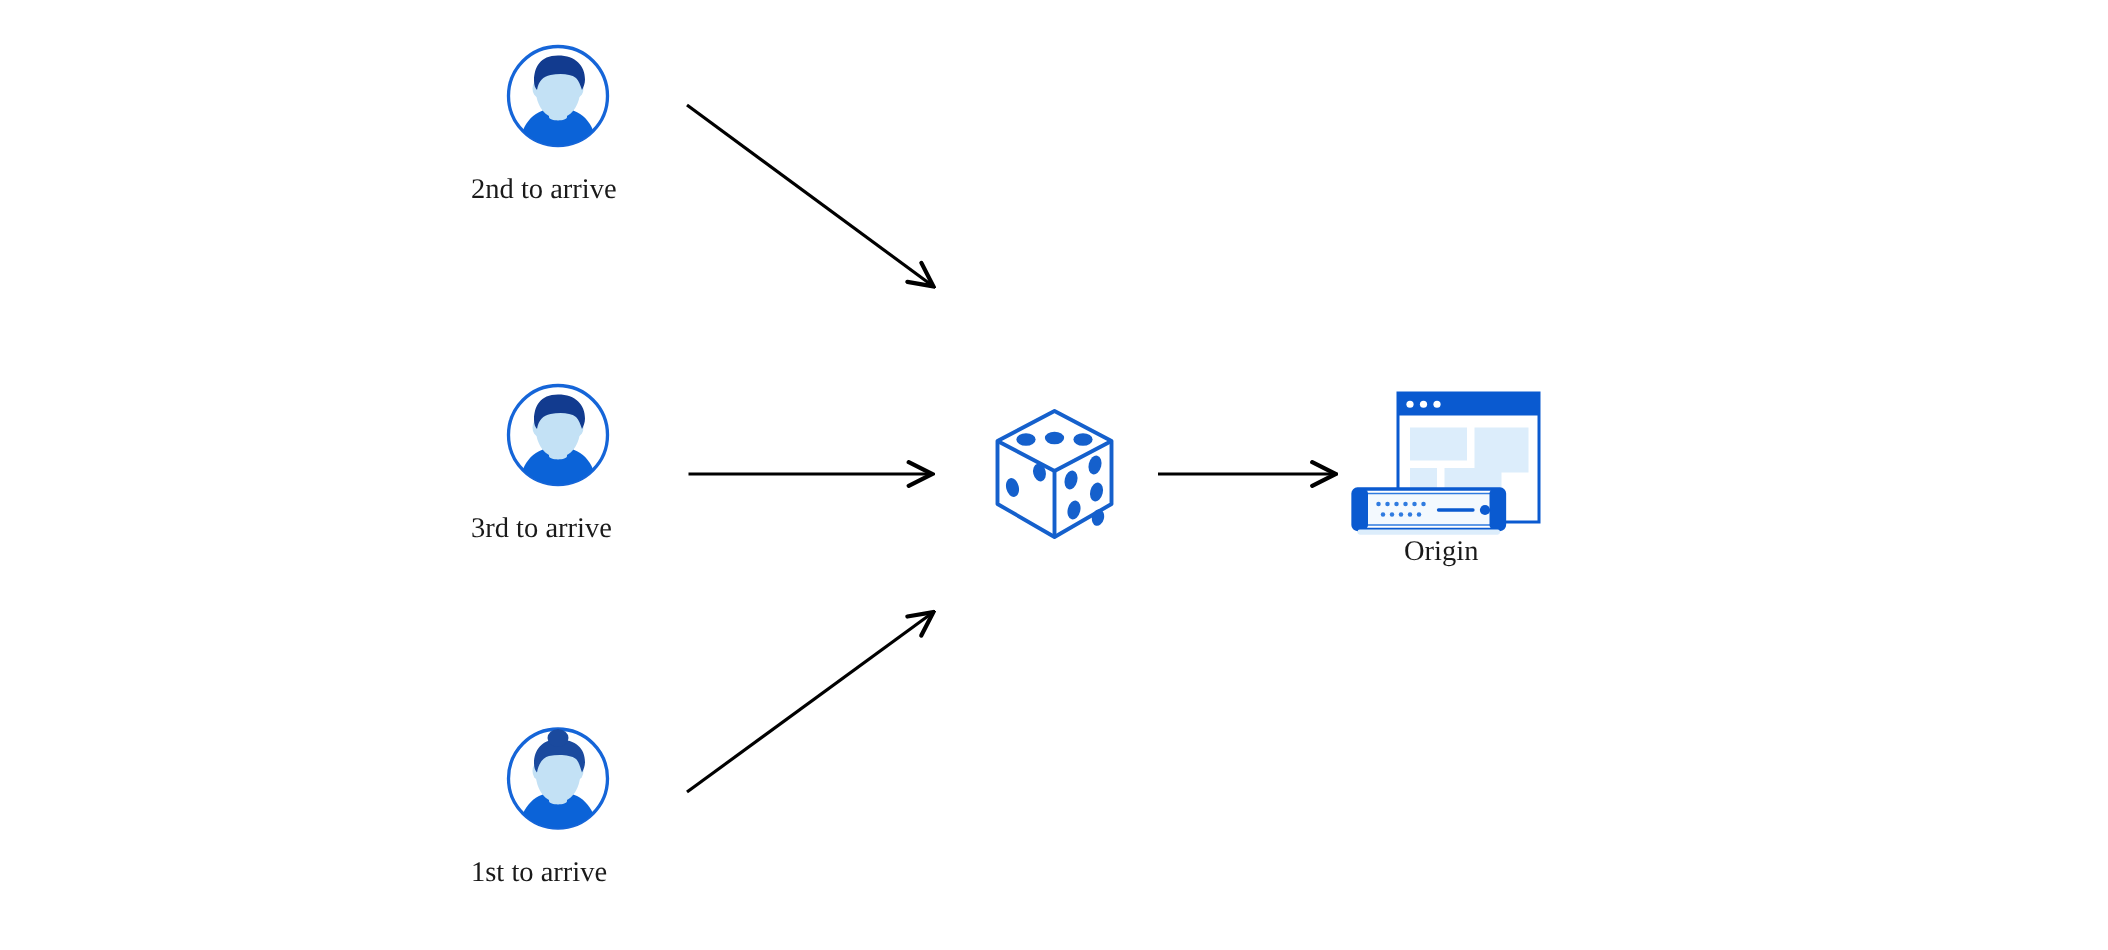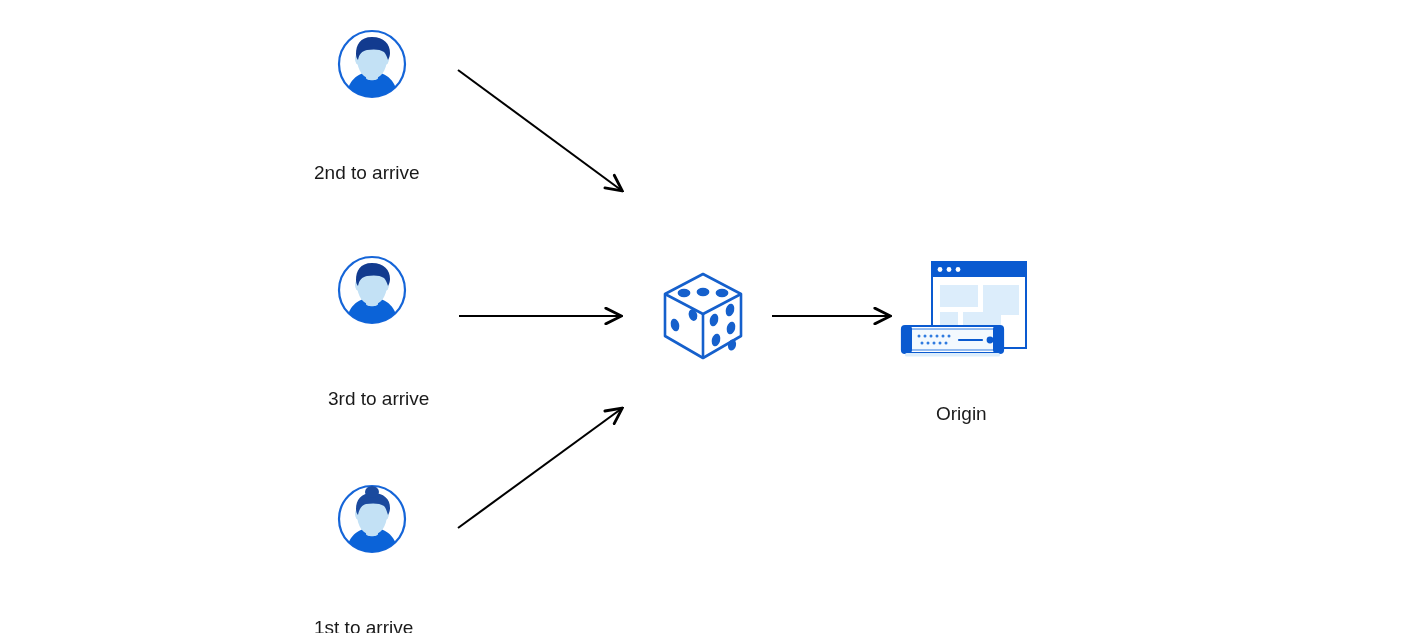--- a/index.html
+++ b/index.html
@@ -24,22 +24,21 @@
     height: 72px;
   }
   .avatar-wrap svg { display: block; }
   .caption {
     position: absolute;
     font-size: 19px;
     line-height: 24px;
     color: #1a1a1a;
     white-space: nowrap;
     text-align: center;
-    font-family: Liberation Sans, sans-serif;
-    margin-top: 46px;
+    font-family: Liberation Serif, serif;
   }
   .arrow-layer {
     position: absolute;
     left: 0;
     top: 0;
     width: 1405px;
     height: 633px;
     pointer-events: none;
   }
   .dice-wrap {
@@ -101,21 +100,21 @@
       <g clip-path="url(#cp2)">
         <path d="M36 44 c-16 0 -24 10 -26 25 h52 c-2 -15 -10 -25 -26 -25 z" fill="#0b63d8"></path>
         <path d="M30 38 h12 v12 c0 3 -12 3 -12 0 z" fill="#c3e1f5"></path>
         <ellipse cx="23" cy="31" rx="4" ry="6" fill="#c3e1f5"></ellipse>
         <ellipse cx="49" cy="31" rx="4" ry="6" fill="#c3e1f5"></ellipse>
         <path d="M36 11 c-11 0 -15 8 -15 19 c0 13 7 21 15 21 c8 0 15 -8 15 -21 c0 -11 -4 -19 -15 -19 z" fill="#c3e1f5"></path>
         <path d="M36 9 c-12 0 -16 8 -16 17 c0 3 1 5 2 6 c1 -6 4 -9 9 -10 c6 -1 13 -1 17 2 c2 2 3 5 4 8 c1 -2 2 -4 2 -7 c0 -9 -6 -16 -18 -16 z" fill="#123b8f"></path>
       </g>
     </svg>
   </div>
-  <div class="caption" style="left:328px; top:341px;">3rd to arrive</div>
+  <div class="caption" style="left:314px; top:341px;">3rd to arrive</div>
 
   <div class="avatar-wrap" style="left:336px; top:483px;">
     <svg width="72" height="72" viewBox="0 0 72 72" xmlns="http://www.w3.org/2000/svg">
       <defs>
           <clipPath id="cp3">
             <circle cx="36" cy="36" r="33"></circle>
           </clipPath>
         </defs>
       <circle cx="36" cy="36" r="33" fill="#ffffff" stroke="#1565d8" stroke-width="2.2"></circle>
       <g clip-path="url(#cp3)">

